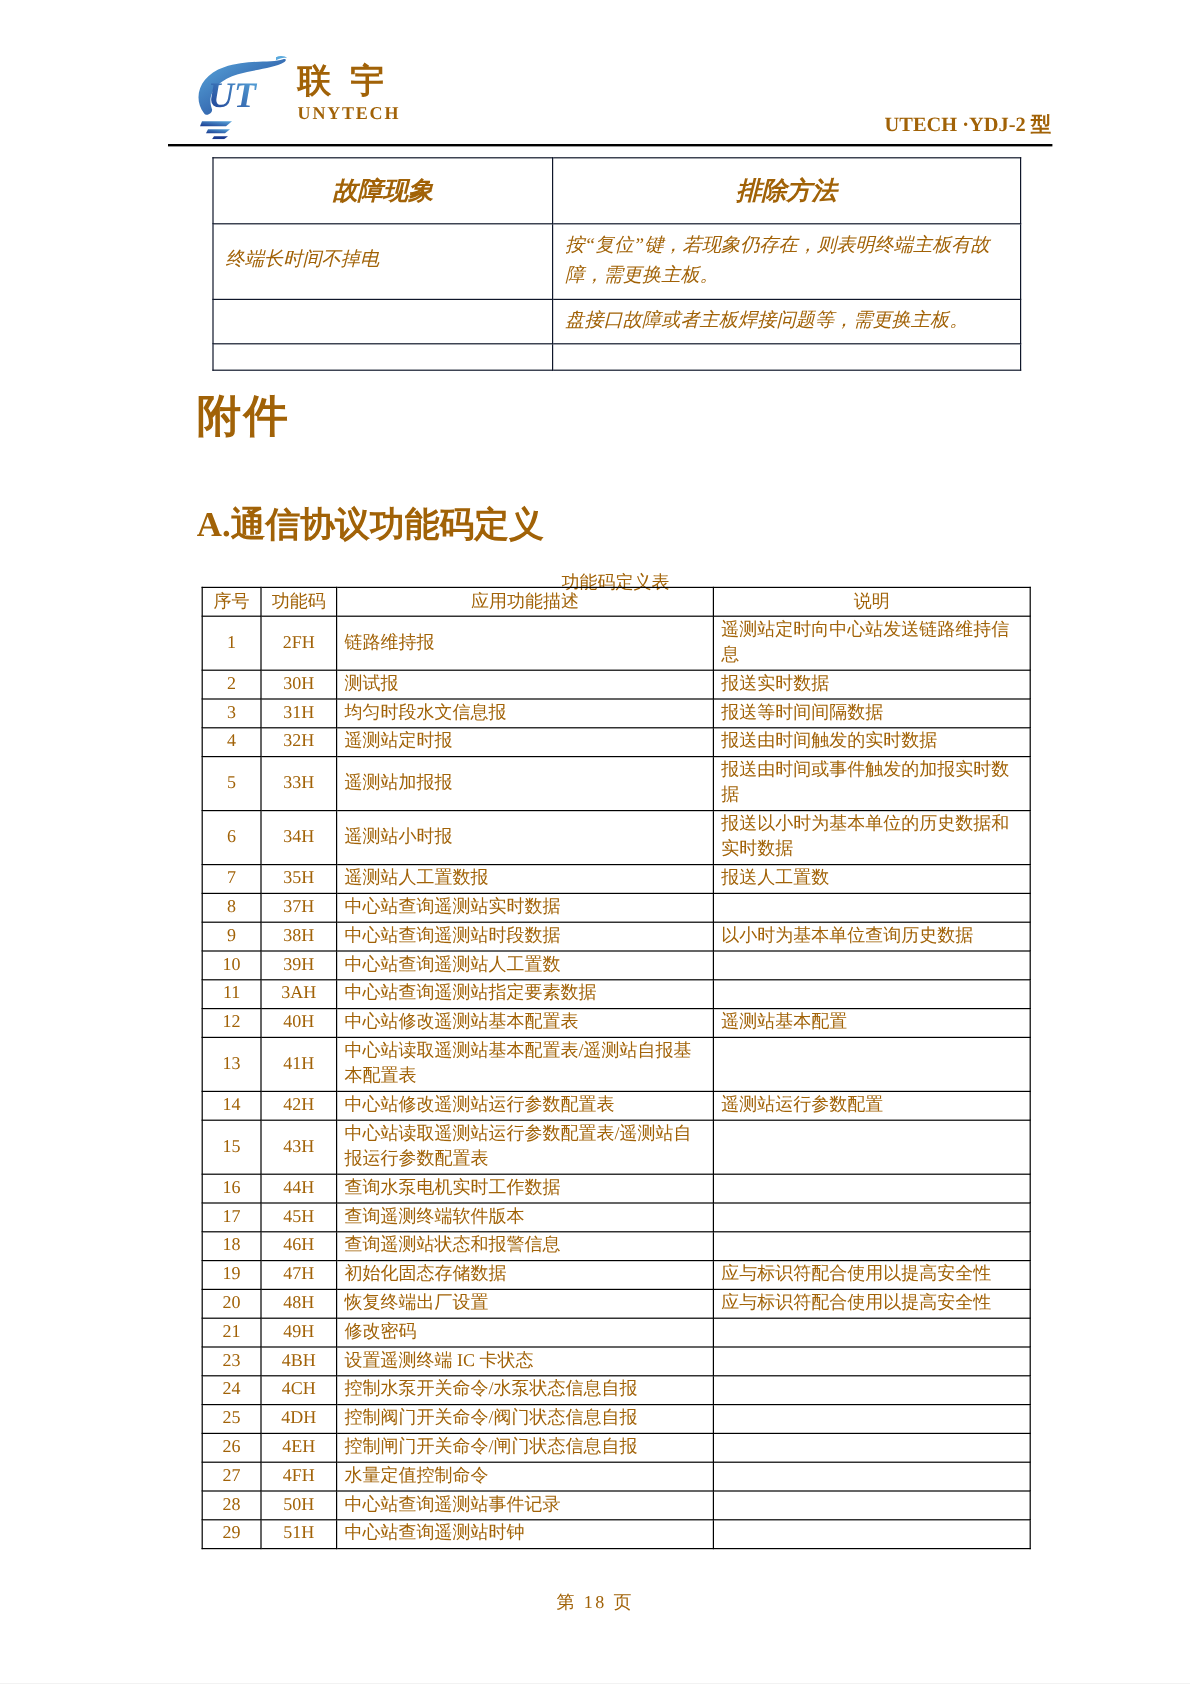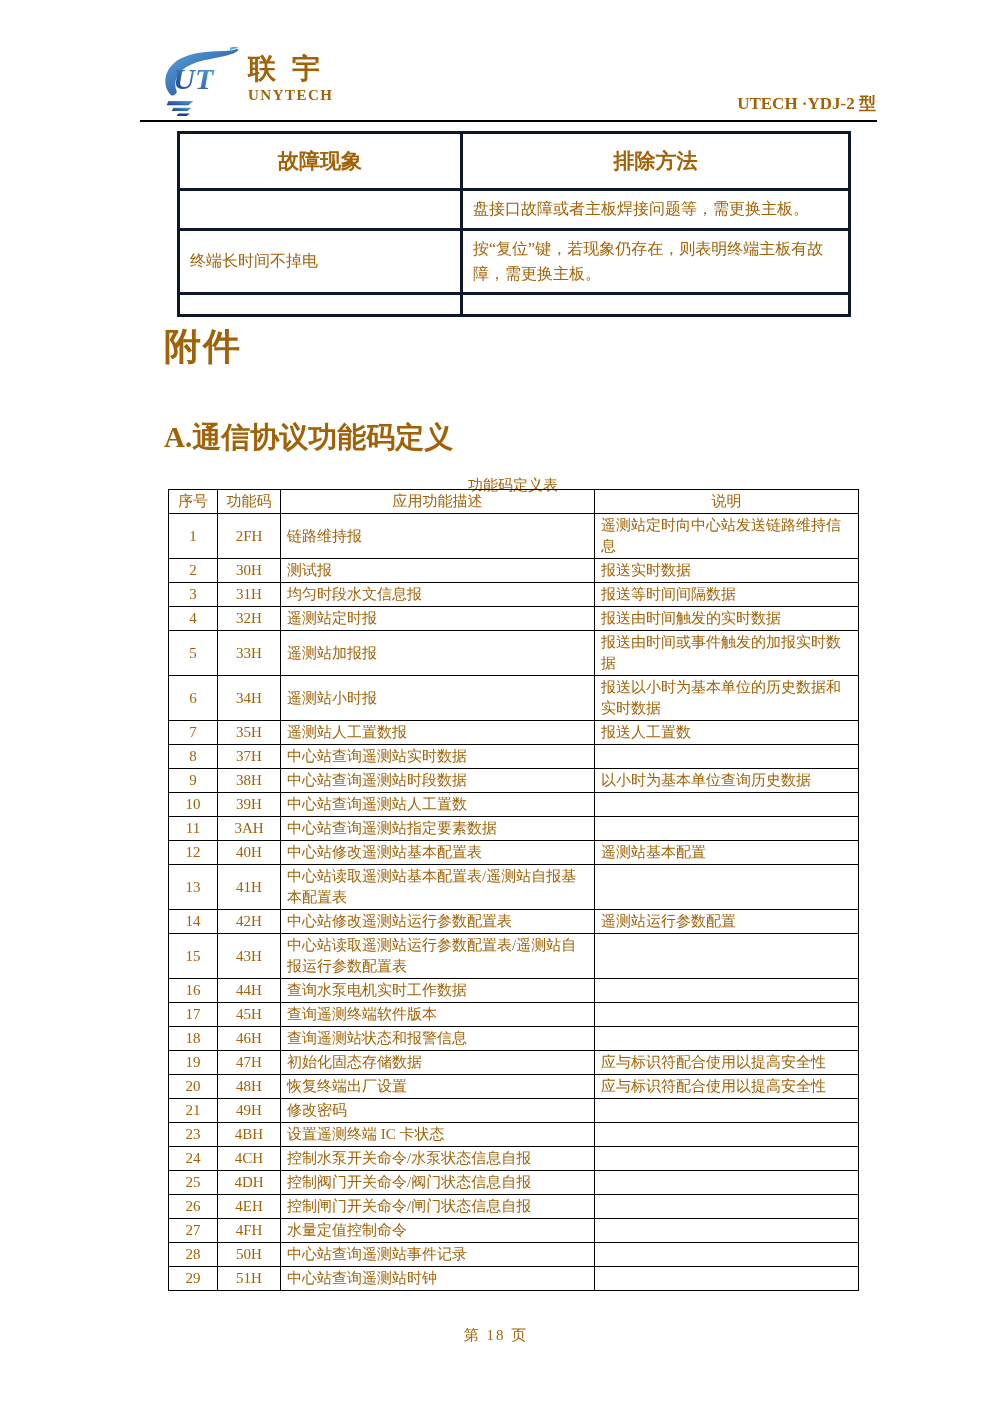--- a/index.html
+++ b/index.html
@@ -26,21 +26,21 @@
     text-align: right; font-size: 17px; font-weight: bold; white-space: nowrap;
   }
   .header-rule { position: absolute; left: 140px; top: 120px; width: 737px; height: 2px; background: #000; }
 
   
   .fault-table {
     position: absolute; left: 177px; top: 131px; width: 674px;
     border-collapse: collapse; table-layout: fixed; font-size: 16px;
   }
   .fault-table col.c1 { width: 283px; }
-  .fault-table th, .fault-table td { border: 3px solid #0f172a; vertical-align: middle; }
+  .fault-table th, .fault-table td { border: 1px solid #0f172a; vertical-align: middle; font-style: italic; }
   .fault-table th { font-size: 21px; font-weight: bold; text-align: center; padding: 13px 4px; }
   .fault-table td { padding: 6px 10px; line-height: 1.55; text-align: left; }
   .fault-table tr:last-child td { height: 22px; padding: 0 10px; }
 
   
   .h-attachment { position: absolute; left: 164px; top: 322px; font-size: 37px; font-weight: bold; letter-spacing: 2px; text-align: right; }
   .h-section   { position: absolute; left: 164px; top: 418px; font-size: 29px; font-weight: bold; }
   .table-caption { position: absolute; left: 168px; top: 476px; width: 690px; text-align: center; font-size: 15px; }
 
   
@@ -103,26 +103,26 @@
         <col>
       </colgroup>
     <thead>
       <tr>
           <th>故障现象</th>
           <th>排除方法</th>
         </tr>
     </thead>
     <tbody>
         <tr>
-          <td></td>
-          <td>盘接口故障或者主板焊接问题等，需更换主板。</td>
-        </tr>
-        <tr>
           <td>终端长时间不掉电</td>
           <td>按“复位”键，若现象仍存在，则表明终端主板有故障，需更换主板。</td>
+        </tr>
+        <tr>
+          <td></td>
+          <td>盘接口故障或者主板焊接问题等，需更换主板。</td>
         </tr>
         <tr>
           <td></td>
           <td></td>
         </tr>
       </tbody>
   </table>
 
   <div class="h-attachment">附件</div>
   <div class="h-section">A.通信协议功能码定义</div>

